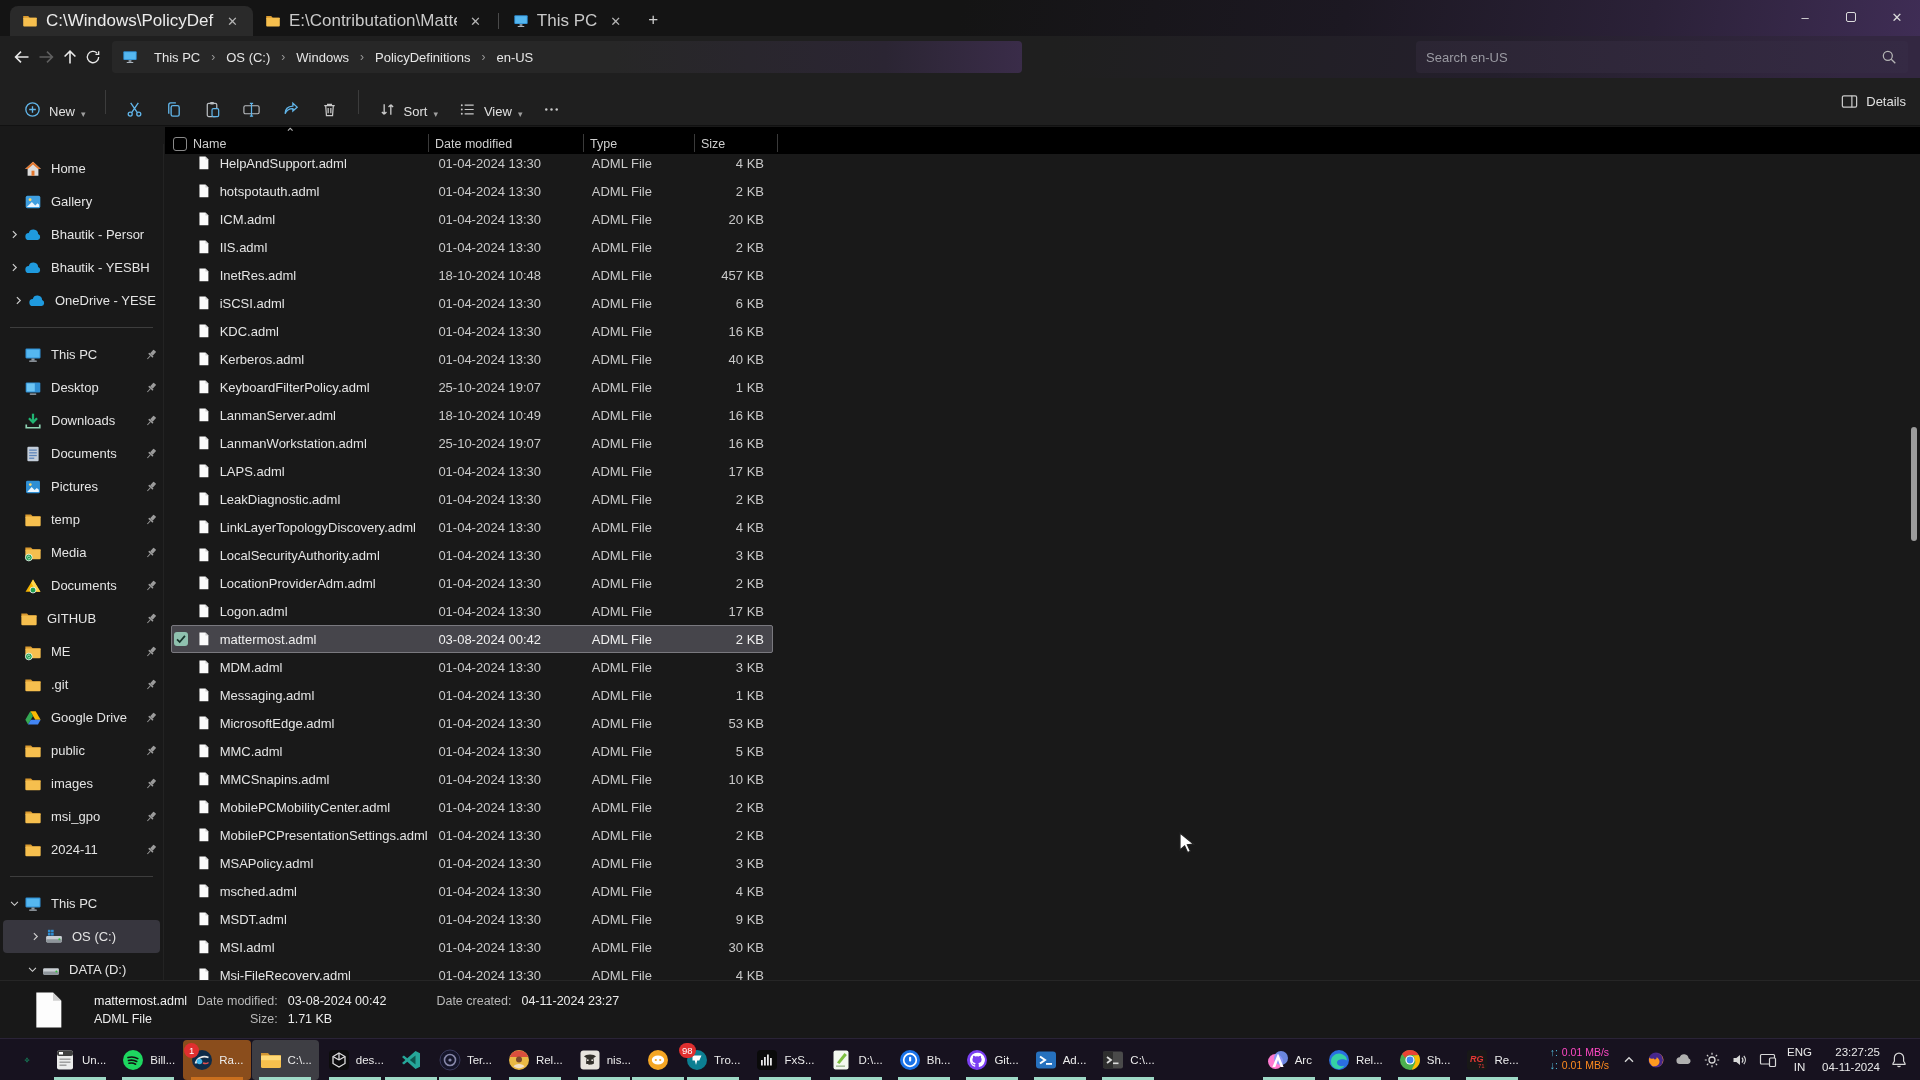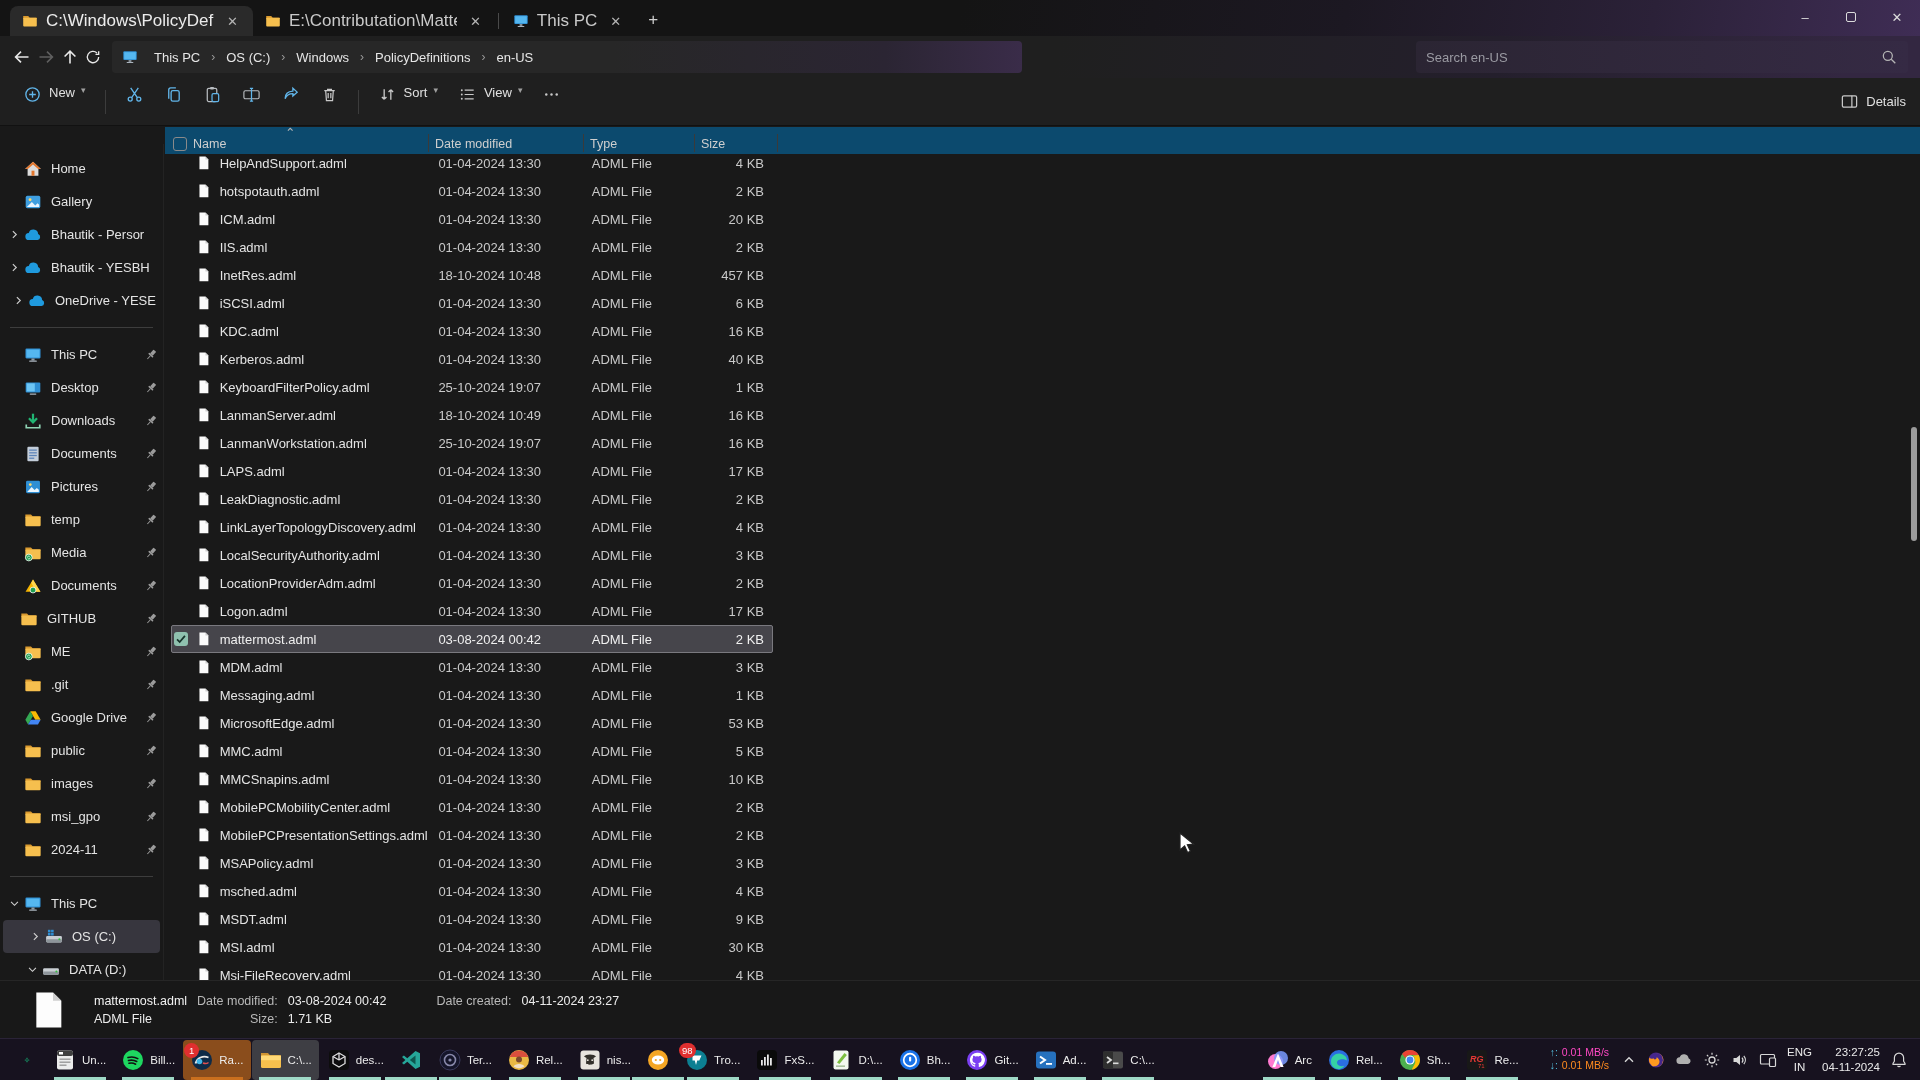--- a/index.html
+++ b/index.html
@@ -21,36 +21,36 @@
   .addrbar{position:absolute;left:0;top:36px;right:0;height:42px;background:linear-gradient(100deg,#1f1f1f 55%,#241f2c 78%,#332741 96%);display:flex;align-items:center;padding:0 12px;gap:4px}
   .navbtn{width:36px;height:32px;display:flex;align-items:center;justify-content:center;border-radius:4px}
   .crumbbar{width:910px;height:32px;background:linear-gradient(90deg,#272727 55%,#2b2533 85%,#3a2c49 100%);border-radius:4px;display:flex;align-items:center;padding:0 10px;gap:2px;margin-left:6px}
   .crumb{padding:3px 8px;border-radius:3px;color:#e6e6e6;white-space:nowrap}
   .crumbchev{color:#9a9a9a;font-size:12px;padding:0 1px}
   .searchbox{margin-left:auto;width:492px;height:32px;background:linear-gradient(90deg,#2b2533,#352a44);border-radius:4px;display:flex;align-items:center;padding:0 10px}
   .searchbox input{flex:1;background:transparent;border:none;outline:none;color:#d8d8d8;font-family:"Liberation Sans",sans-serif;font-size:13px}
   .searchbox input::placeholder{color:#9a9aa2}
   
   .toolbar{position:absolute;left:0;top:78px;right:0;height:48px;background:#1f1f1f;border-bottom:1px solid #111;display:flex;align-items:center;padding:0 14px;gap:2px}
-  .tbtn{height:34px;display:flex;align-items:flex-start;gap:7px;padding:0 9px;border-radius:4px;color:#e0e0e0}
+  .tbtn{height:34px;display:flex;align-items:flex-end;gap:7px;padding:0 9px;border-radius:4px;color:#e0e0e0}
   .tbtn .dd{color:#9f9f9f;font-size:9px;margin-left:-1px}
   .tsep{width:1px;height:24px;background:#3c3c3c;margin:0 8px}
   .tright{margin-left:auto;display:flex;align-items:center;gap:7px;color:#e0e0e0}
   
   .main{position:absolute;left:0;top:127px;right:0;bottom:100px;background:#191919}
   .sidebar{position:absolute;left:0;top:17px;bottom:0;width:164px;padding-top:8px;overflow:hidden;border-right:1px solid #232323}
   .srow{height:33px;display:flex;align-items:center;padding-right:4px}
   .srow .chev{width:20px;display:flex;justify-content:center}
   .srow .sic{width:18px;margin-right:9px}
   .srow .slabel{flex:1;white-space:nowrap;overflow:hidden;color:#e4e4e4;font-size:13px}
   .srow .pin{width:16px;margin-left:2px}
   .srow.selected{background:#37363e;border-radius:4px;margin:0 3px}
   .ssep{height:1px;background:#3d3d3d;margin:10px 10px 10px 10px}
   .list{position:absolute;left:165px;top:0;right:0;bottom:0;overflow:hidden}
-  .lheader{position:relative;z-index:2;background:#0c4a6e;height:27px;display:flex;align-items:flex-end;padding:0 0 3px 8px;color:#cfcfcf}
+  .lheader{position:relative;z-index:2;background:#000000;height:27px;display:flex;align-items:flex-end;padding:0 0 3px 8px;color:#cfcfcf}
   .hcell{position:relative;font-size:12.5px}
   .hname{width:249px;display:flex;align-items:center;gap:0}
   .hname .cbx{margin:0 6px 0 0}
   .hcaret{position:absolute;left:112px;top:-12px;color:#b5b5b5}
   .hsep{width:1px;height:18px;background:#3a3a3a;margin:0 6px -1px 6px}
   .hdate{width:142px}.htype{width:98px}.hsize{width:70px;text-align:left}
   .cbx{width:14px;height:14px;border:1px solid #8a8a8a;border-radius:3px;background:transparent}
   .rows{position:relative;z-index:1;margin-top:-5px}
   .file-row{height:28px;display:flex;align-items:center;margin:0 0 0 6px;width:602px;padding-left:2px;border:1px solid transparent;border-radius:2px}
   .file-row .cb{width:22px;display:flex;align-items:center}

